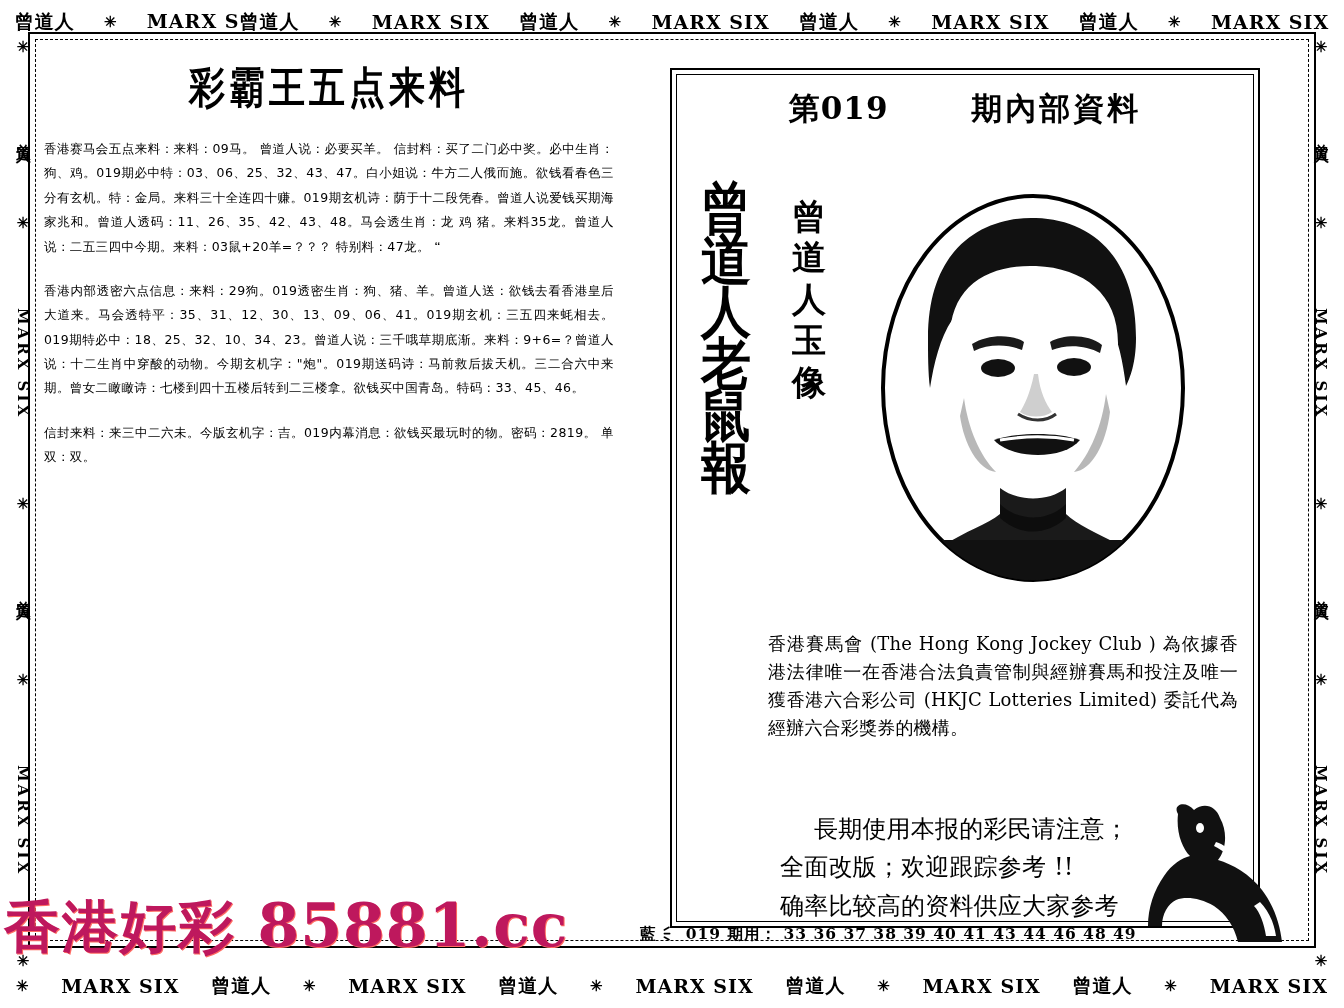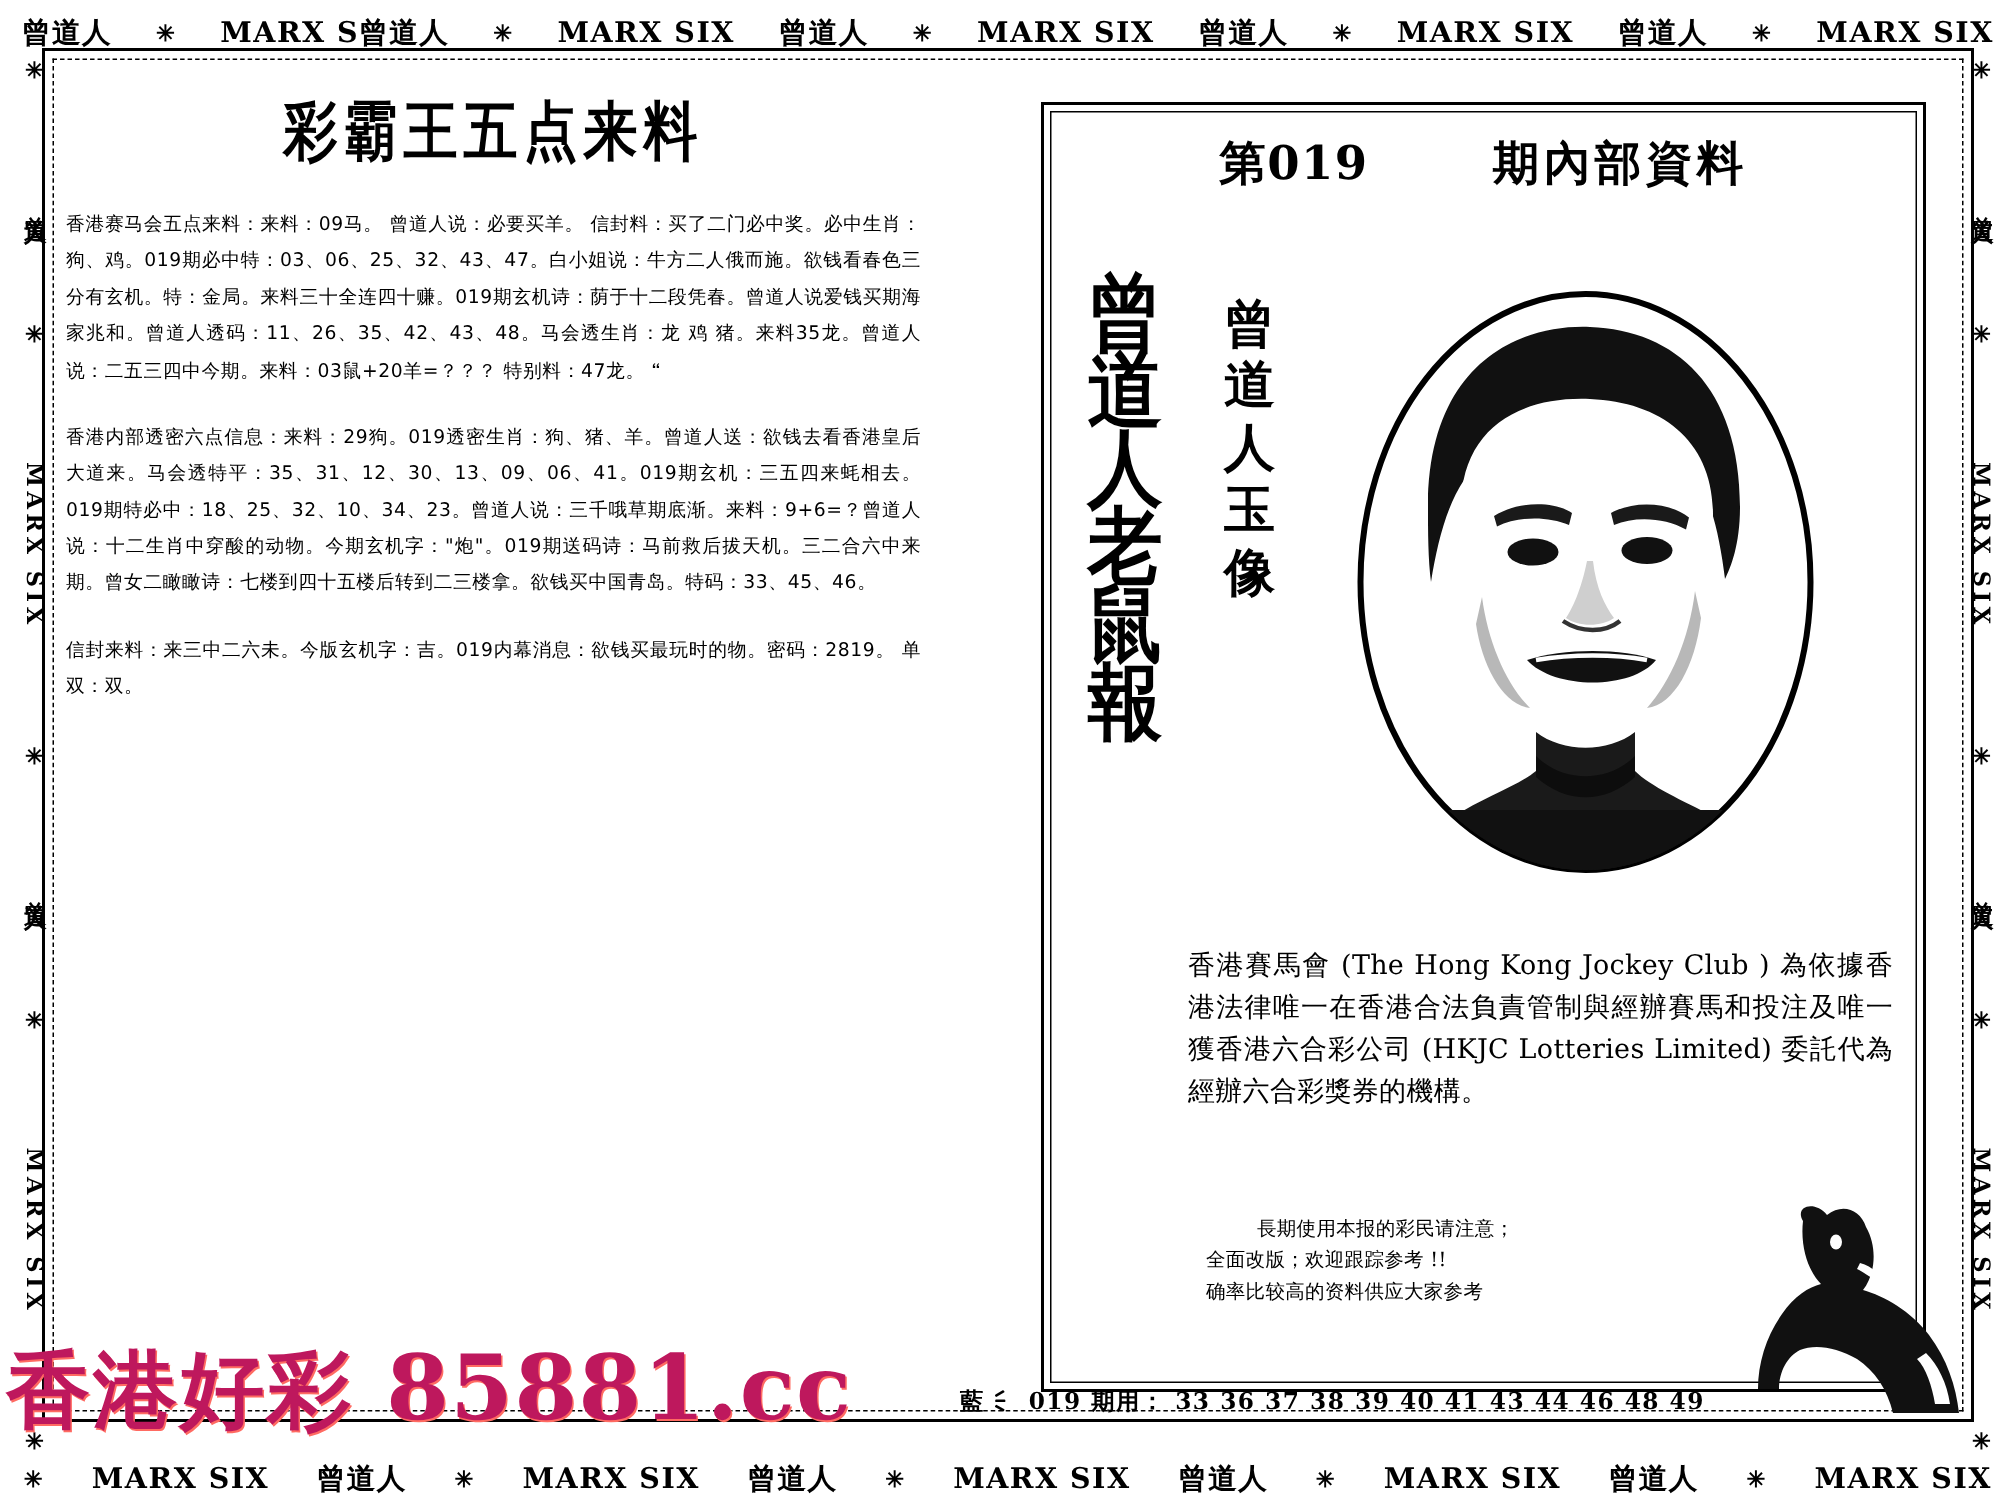--- a/index.html
+++ b/index.html
@@ -65,21 +65,21 @@
     font-size:12.5px;
     line-height:1.95;
     text-align:justify;
     letter-spacing:0.4px;
     margin:0 0 20px 0;
     font-family:"DejaVu Sans","Liberation Sans",sans-serif;
   }
 
   
   .right-col{
-    position:absolute;left:670px;top:40px;width:626px;height:880px;
+    position:absolute;left:646px;top:40px;width:626px;height:880px;
   }
   .rbox{
     position:absolute;left:24px;top:28px;width:590px;height:860px;
     border:2px solid #000;box-sizing:border-box;
   }
   .rbox-in{position:absolute;inset:4px;border:1px solid #000;}
   .issue-line{
     position:absolute;left:0;right:0;top:18px;
     text-align:center;
     font-family:"DejaVu Serif","Liberation Serif",serif;
@@ -114,21 +114,21 @@
   
   .hkjc{
     position:absolute;left:96px;top:560px;width:470px;
     font-family:"DejaVu Serif","Liberation Serif",serif;
     font-size:18px;line-height:1.55;text-align:justify;
     letter-spacing:0.2px;
   }
   .notice{
     position:absolute;left:108px;top:740px;width:420px;
     font-family:"DejaVu Serif","Liberation Serif",serif;
-    font-size:13px;line-height:1.6;letter-spacing:0.2px;
+    font-size:24px;line-height:1.6;letter-spacing:0.2px;
   }
   .notice .ind{text-indent:34px;}
   
   .dog{position:absolute;left:470px;top:728px;width:160px;height:150px;}
 
   
   .numstrip{
     position:absolute;left:640px;top:922px;width:600px;
     font-family:"DejaVu Serif","Liberation Serif",serif;
     font-weight:bold;font-size:15.5px;letter-spacing:1px;

